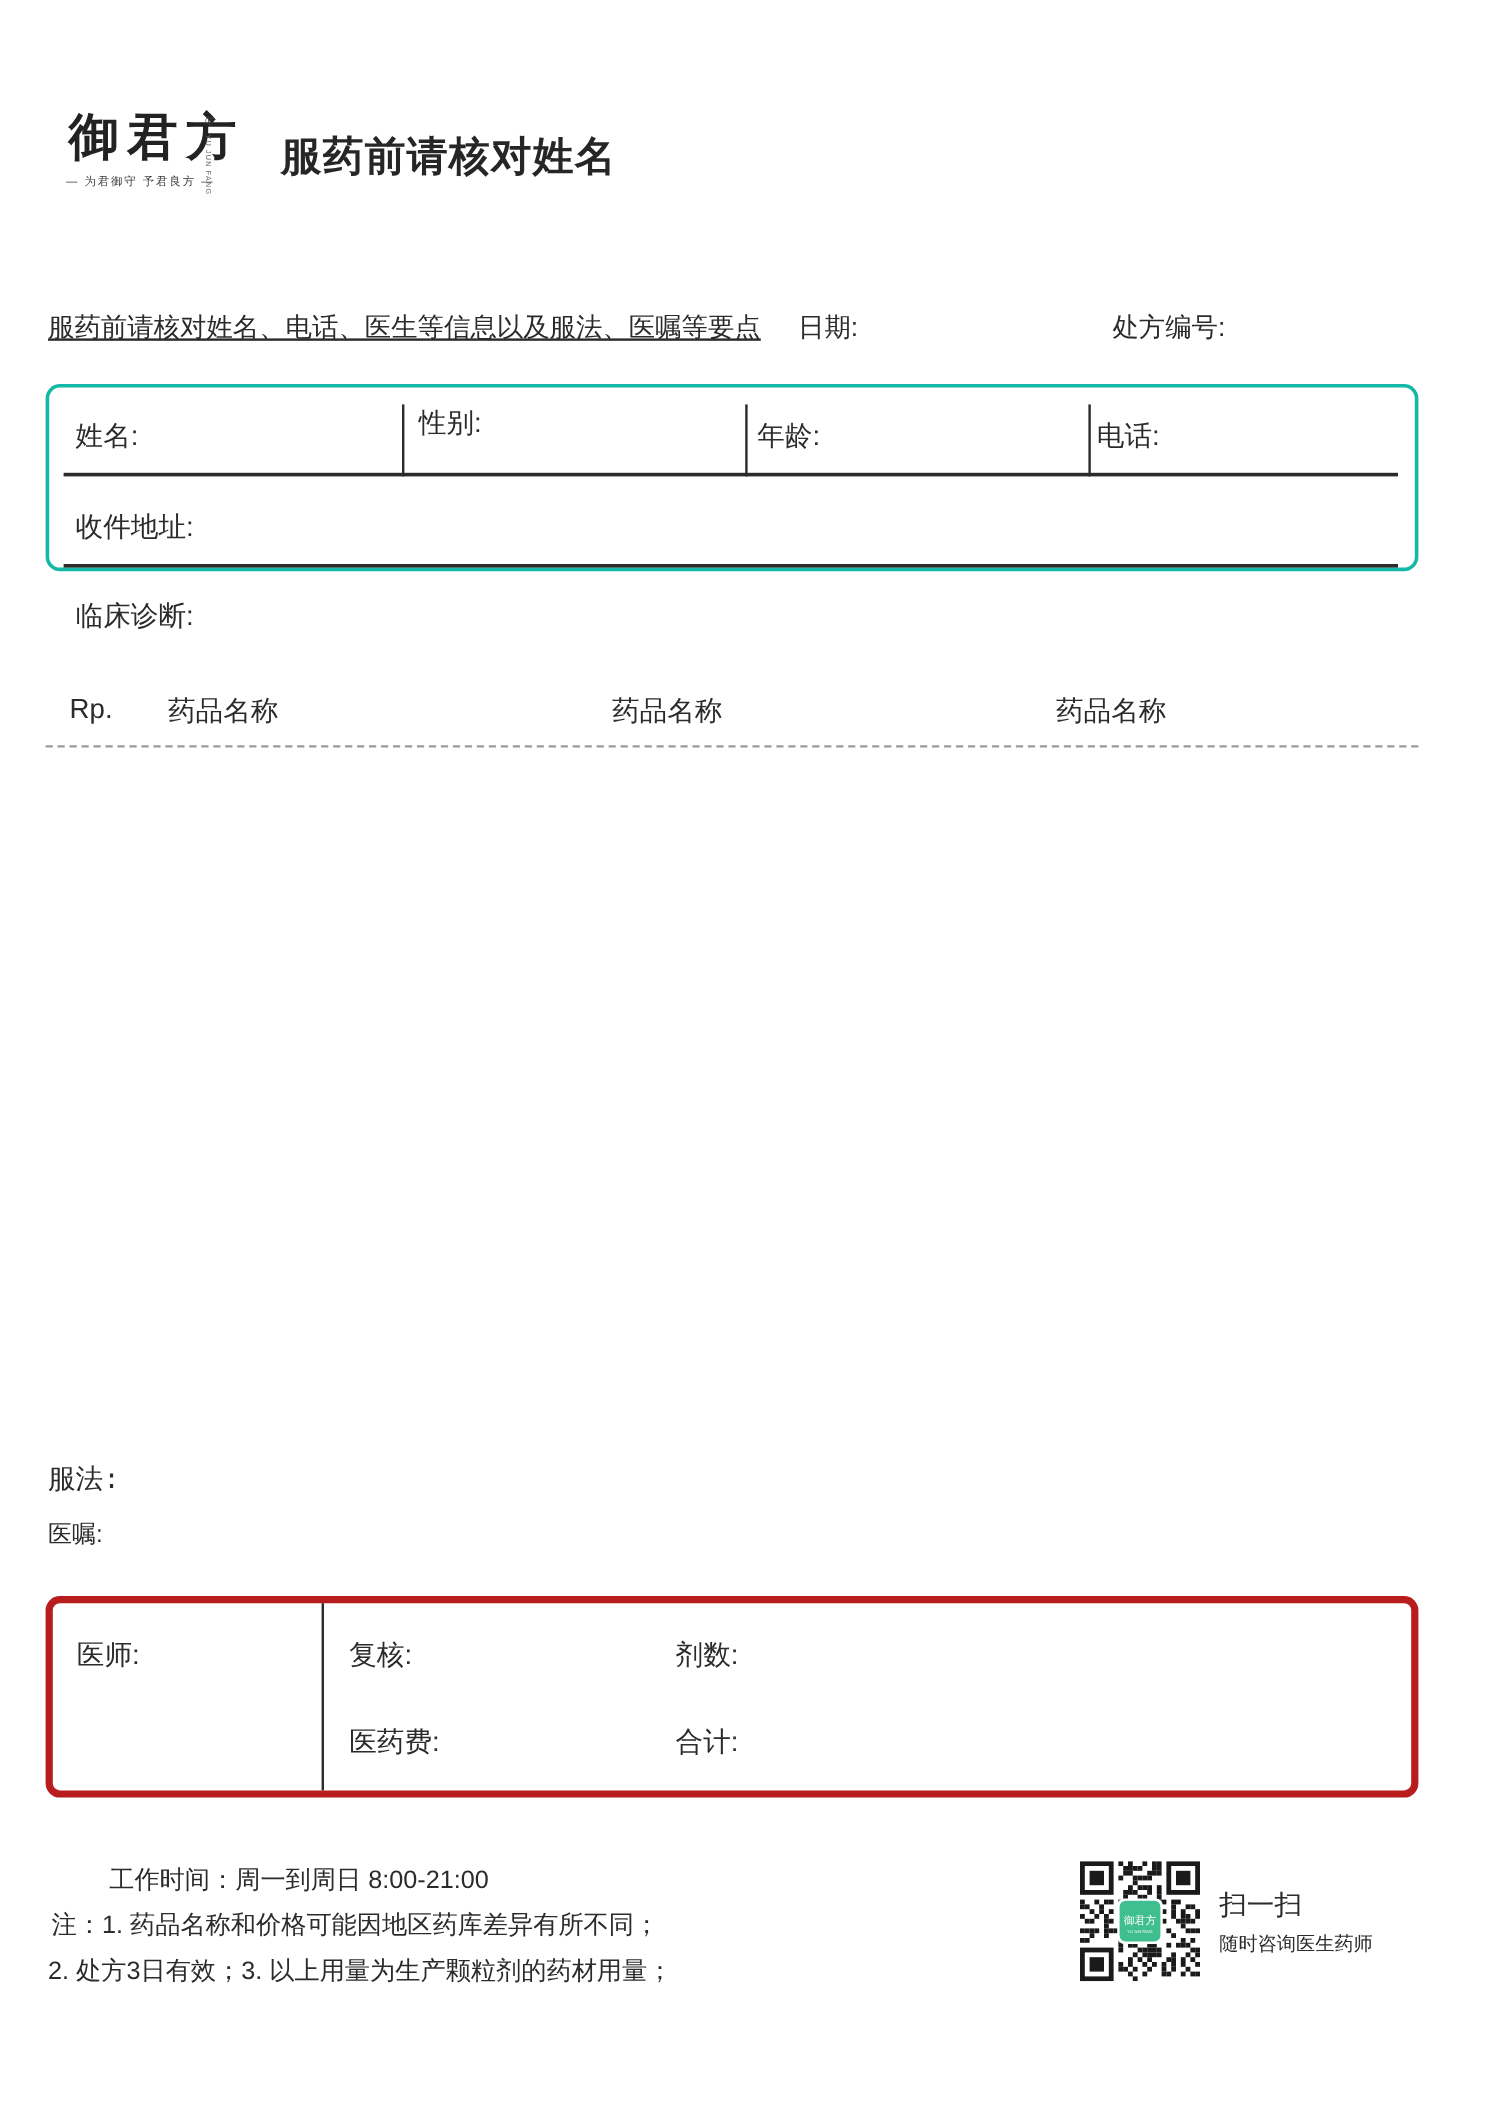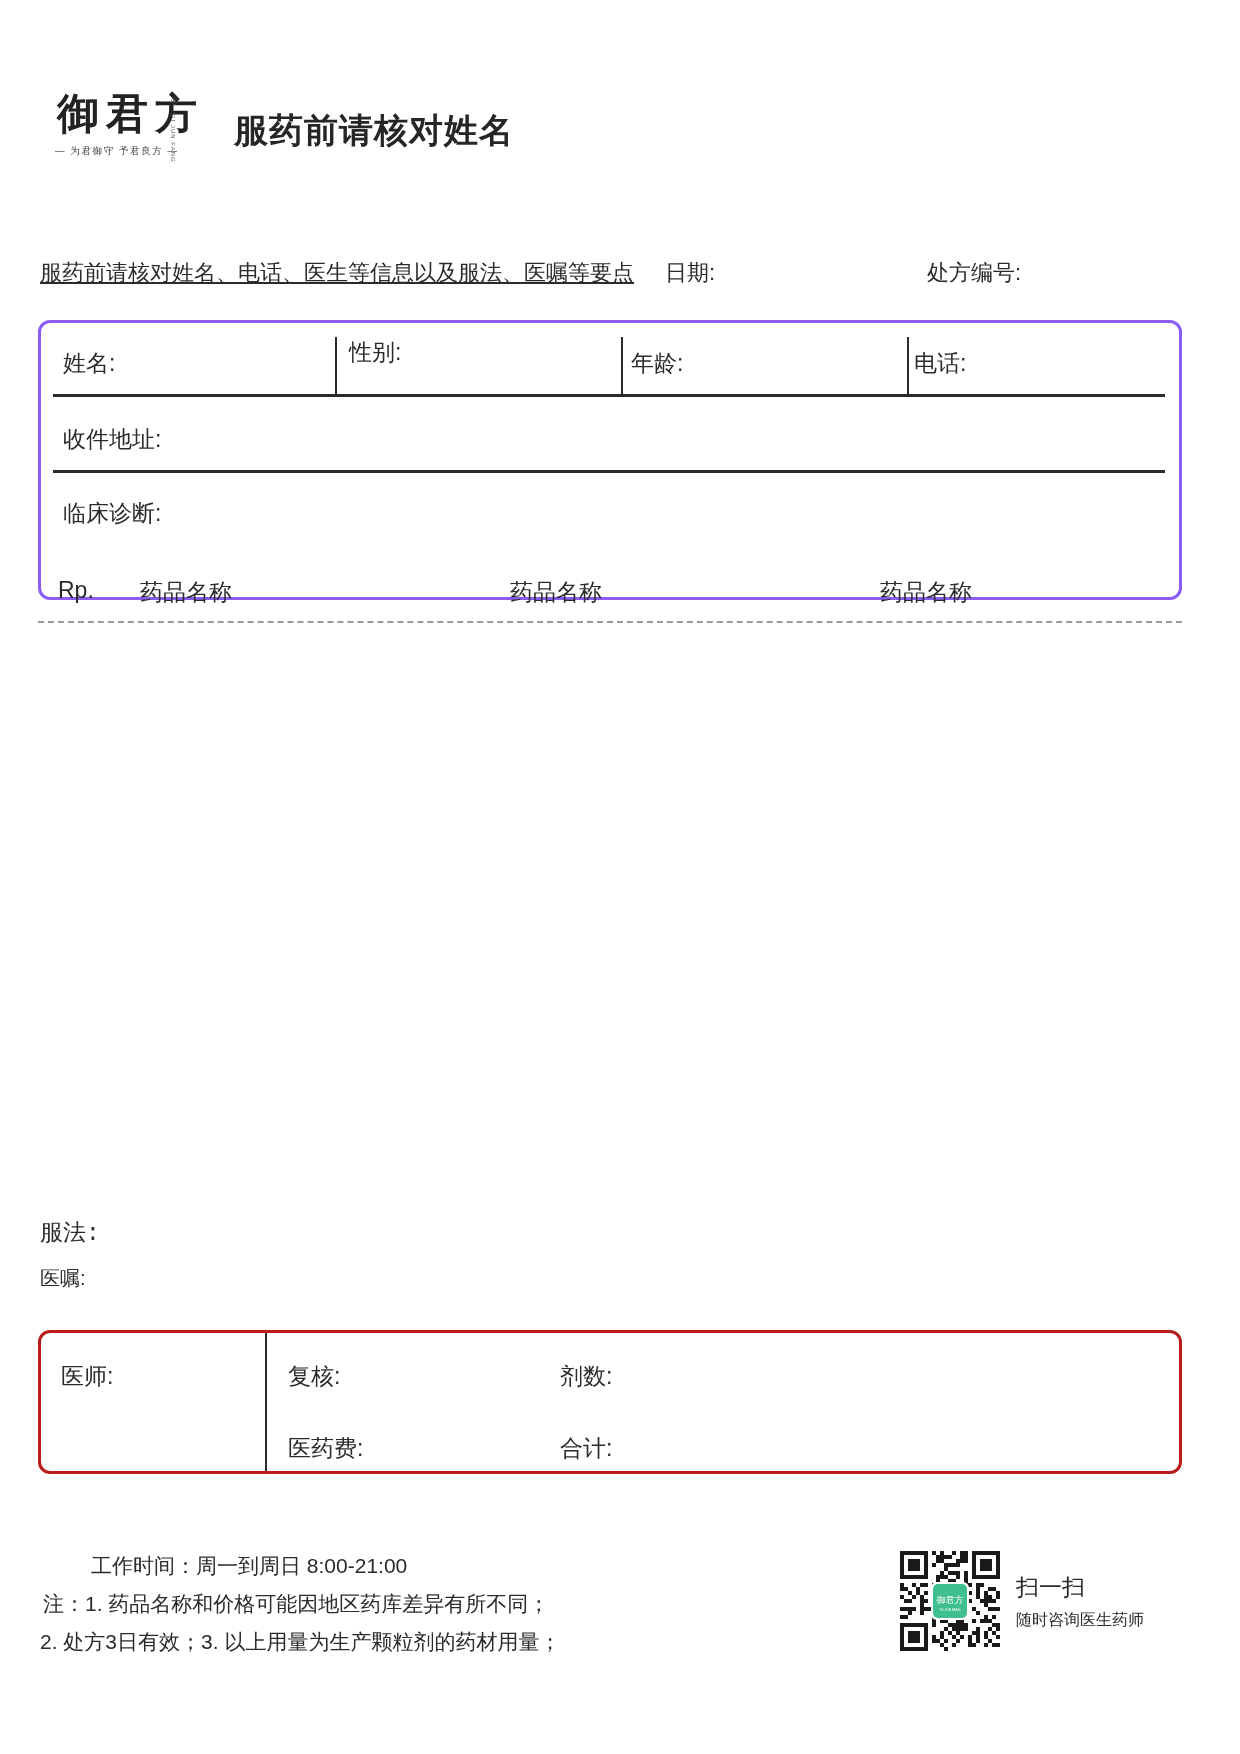--- a/index.html
+++ b/index.html
@@ -18,41 +18,41 @@
     writing-mode:vertical-rl;}
   .logo-tagline{left:55px;top:145px;font-size:9.5px;letter-spacing:1.6px;color:#3a3a3a;}
   .hospital-title{left:234px;top:108px;font-size:34px;font-weight:900;letter-spacing:1px;color:#262626;}
 
   
   .check-reminder{left:40px;top:258px;font-size:22px;text-decoration:underline;}
   .date-label{left:665px;top:258px;font-size:22px;}
   .rx-label{left:927px;top:258px;font-size:22px;}
 
   
-  .patient-box{position:absolute;left:38px;top:320px;width:1144px;height:280px;
-    border:3px solid #8b5cf6;border-radius:12px;box-sizing:border-box;}
+  .patient-box{position:absolute;left:38px;top:320px;width:1144px;height:156px;
+    border:3px solid #14b8a6;border-radius:12px;box-sizing:border-box;}
   .pb-label{position:absolute;font-size:23px;white-space:nowrap;}
   .pb-vdiv{position:absolute;top:14px;height:60px;width:2px;background:#2b2b2b;}
   .pb-hline{position:absolute;left:12px;right:14px;height:0;border-top:3px solid #2b2b2b;}
 
   
   .rp-label{left:58px;top:577px;font-size:23px;}
   .rp-col1{left:140px;top:577px;font-size:23px;}
   .rp-col2{left:510px;top:577px;font-size:23px;}
   .rp-col3{left:880px;top:577px;font-size:23px;}
   .dashed-line{position:absolute;left:38px;top:621px;width:1144px;height:0;
     border-top:2.5px dashed #9a9a9a;}
 
   
   .usage-label{left:40px;top:1217px;font-size:23px;font-family:Liberation Mono, monospace;}
   .advice-label{left:40px;top:1265px;font-size:20px;}
 
   
-  .sig-box{position:absolute;left:38px;top:1330px;width:1144px;height:144px;
-    border:3px solid #b91c1c;border-radius:12px;box-sizing:border-box;}
+  .sig-box{position:absolute;left:38px;top:1330px;width:1144px;height:168px;
+    border:6px solid #b91c1c;border-radius:12px;box-sizing:border-box;}
   .sig-vdiv{position:absolute;left:224px;top:0;bottom:0;width:2px;background:#2b2b2b;}
   .sig-label{position:absolute;font-size:23px;white-space:nowrap;}
 
   
   .f-line1{left:43px;top:1552px;font-size:21px;margin-left:48px;}
   .f-line2{left:43px;top:1590px;font-size:21px;}
   .f-line3{left:40px;top:1628px;font-size:21px;}
 
   .qr-wrap{position:absolute;left:900px;top:1551px;width:100px;height:100px;}
   .qr-wrap svg{display:block;width:100px;height:100px;}

